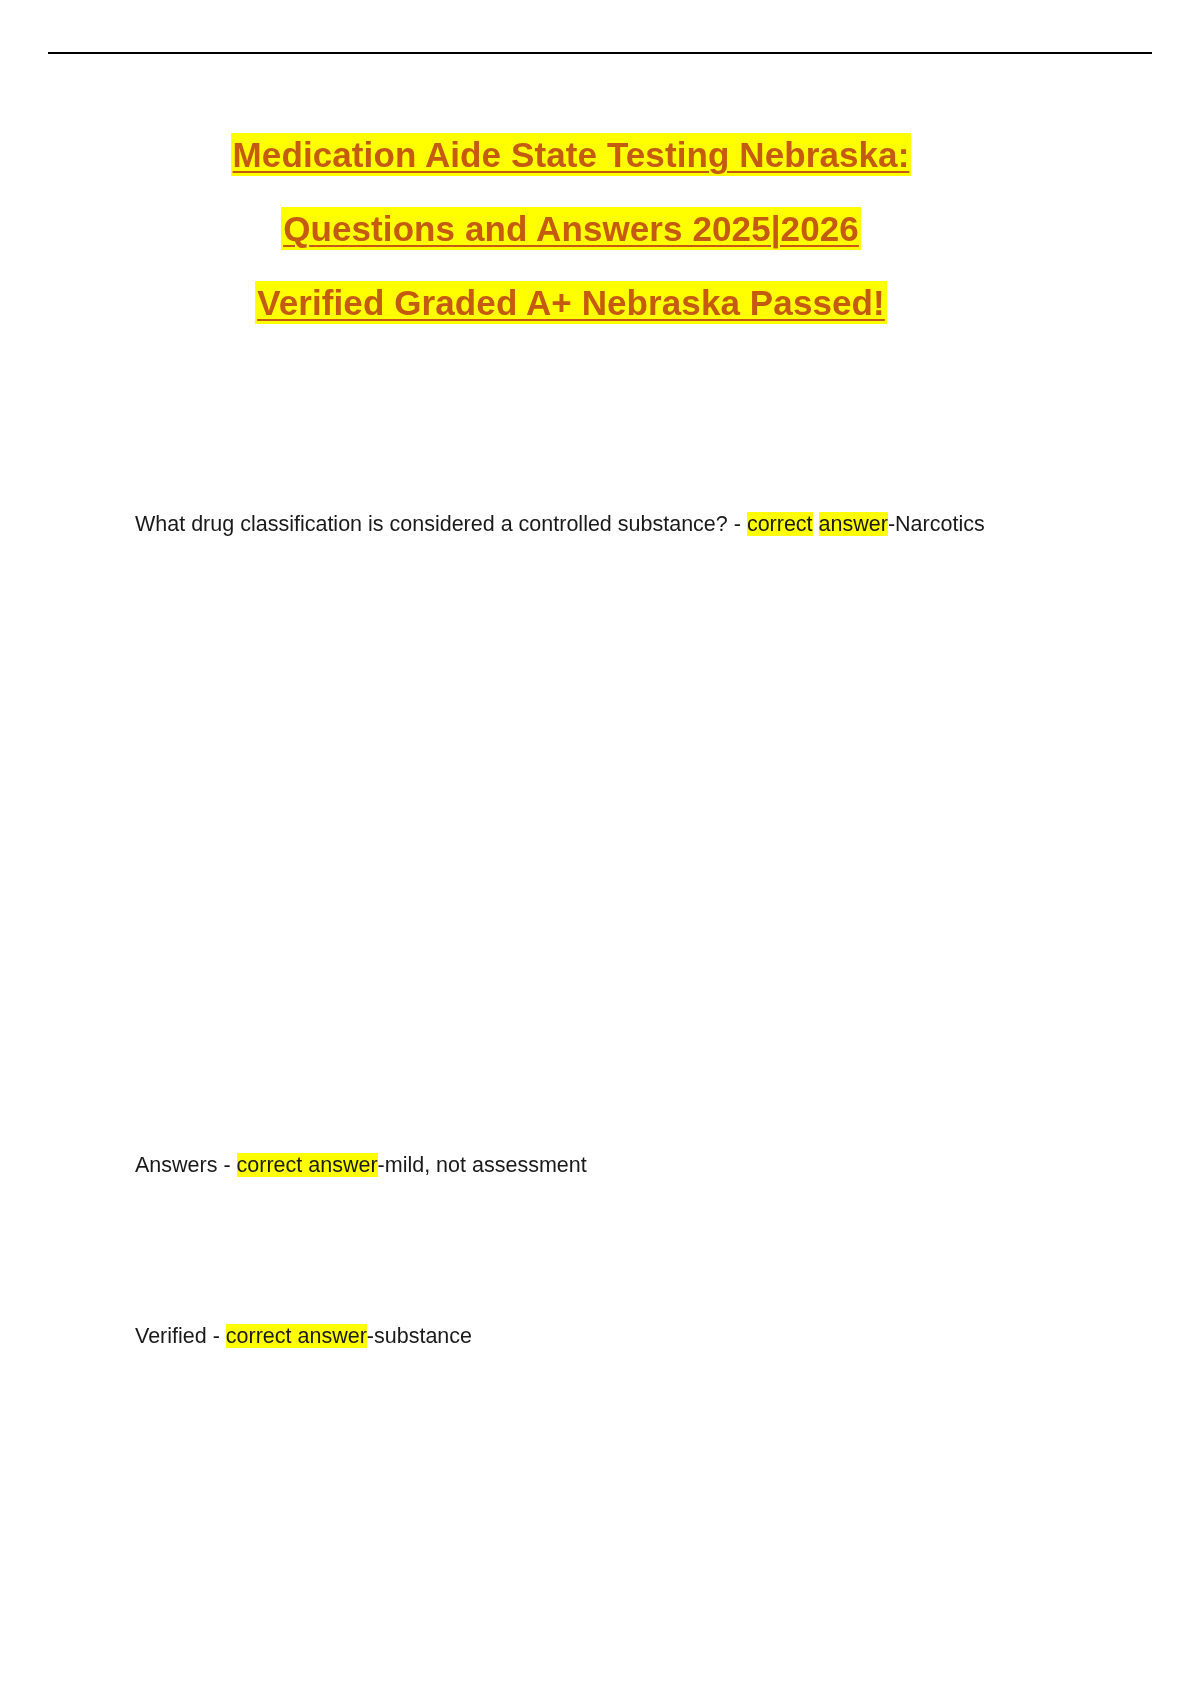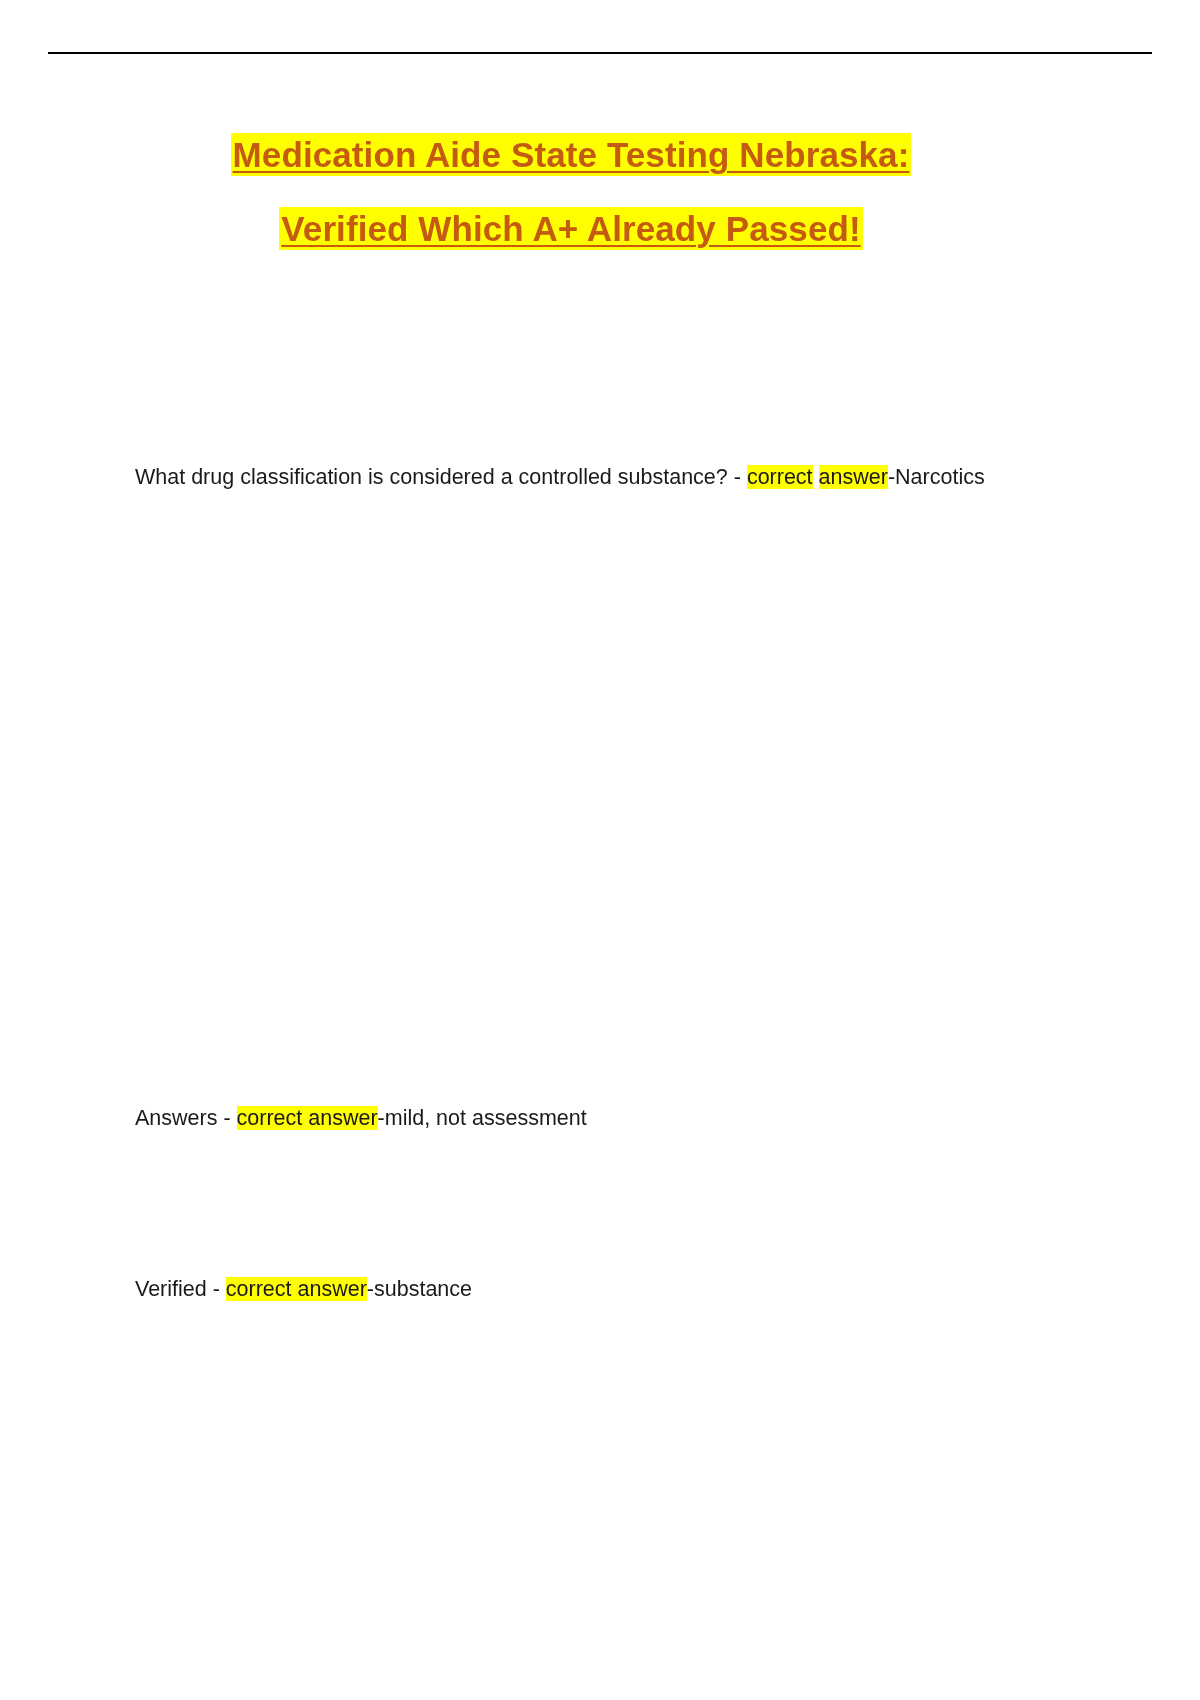--- a/index.html
+++ b/index.html
@@ -64,20 +64,21 @@
     padding: 2px 2px;
     box-decoration-break: clone;
     -webkit-box-decoration-break: clone;
   }
   .qa {
     font-size: 21.5px;
     line-height: 35px;
     color: #1a1a1a;
     font-weight: normal;
     text-align: left;
+    margin-top: 47px;
   }
   .qa .mark {
     background: #ffff00;
     color: #1a1a1a;
     box-decoration-break: clone;
     -webkit-box-decoration-break: clone;
   }
 
   
   .qa-abs { position: absolute; left: 135px; width: 875px; }
@@ -91,21 +92,22 @@
 <body>
 
 <div class="page">
 
   <div class="rule rule-top"></div>
   <div class="rule rule-bottom"></div>
 
   <div class="content">
     <h1 class="doc-title">
       <span class="tline"><span class="hl">Medication Aide State Testing Nebraska:</span></span>
-      <span class="tline"><span class="hl">Verified Which A+ Already Passed!</span></span>
+      <span class="tline"><span class="hl">Questions and Answers 2025|2026</span></span>
+      <span class="tline"><span class="hl">Verified Graded A+ Nebraska Passed!</span></span>
     </h1>
   </div>
 
   <div class="qa qa-abs qa-1">
     <span>What drug classification is considered a controlled substance? - </span><span class="mark">correct</span> <span class="mark">answer</span><span>-</span><span>Narcotics</span>
   </div>
 
 
 
   <div class="qa qa-abs qa-4">

